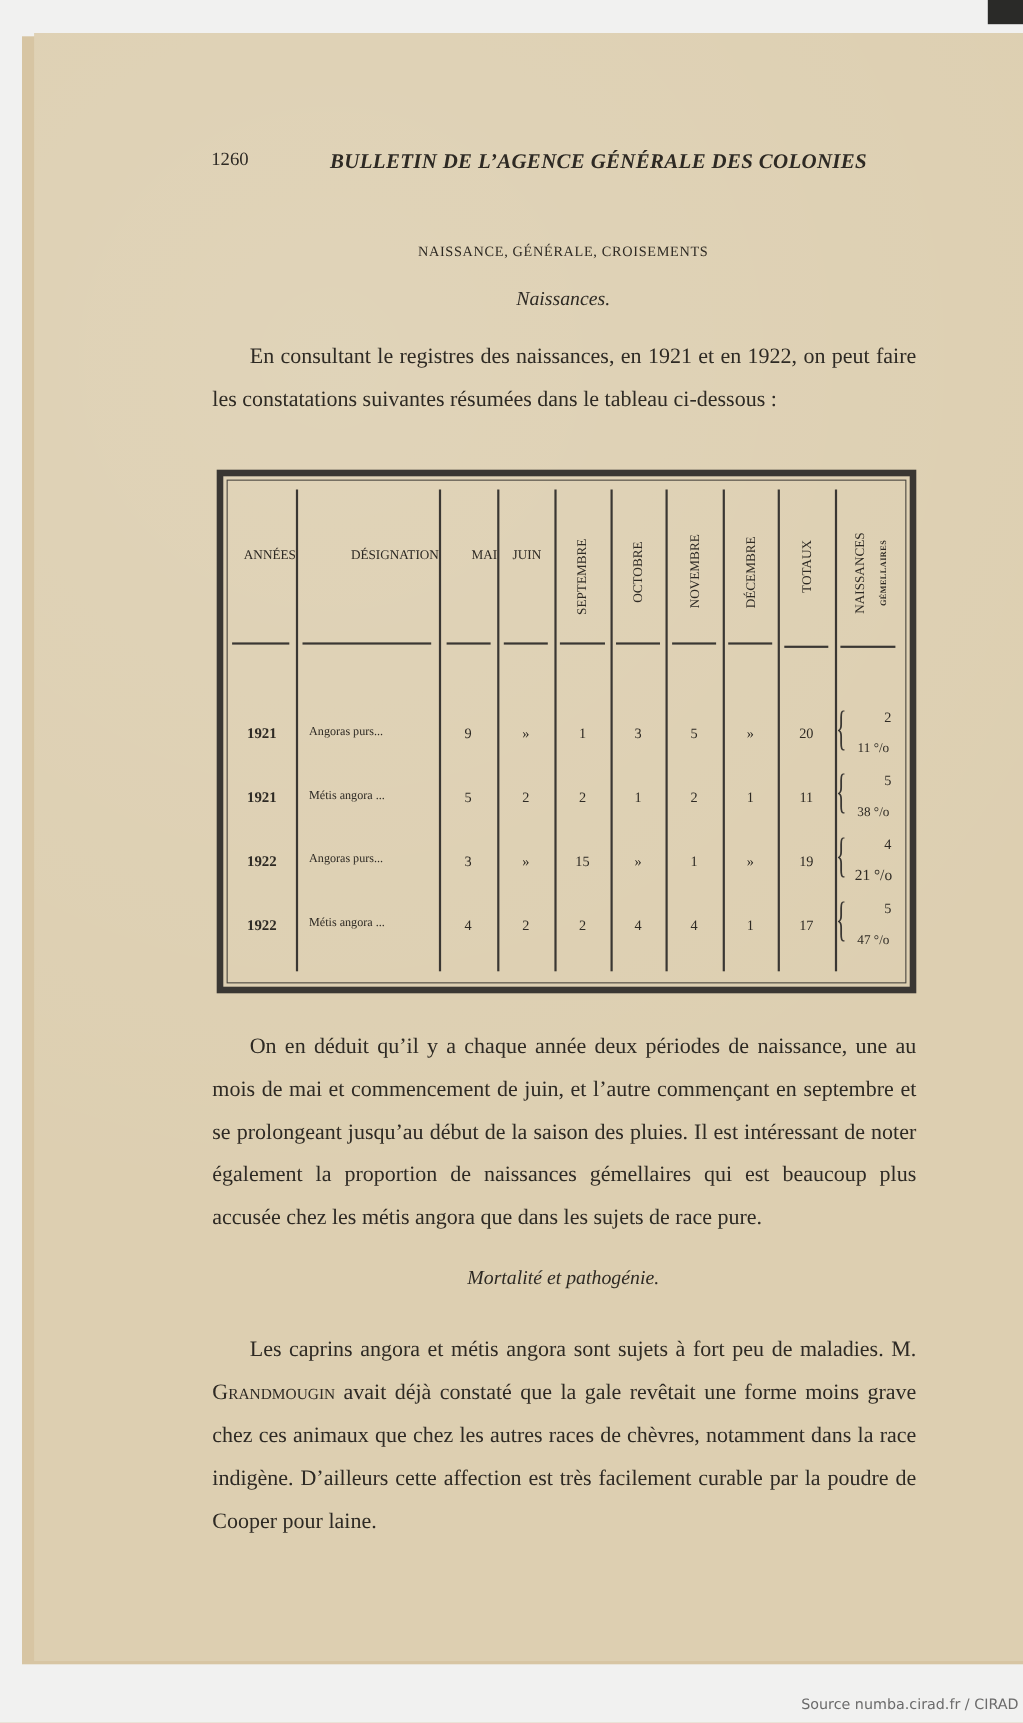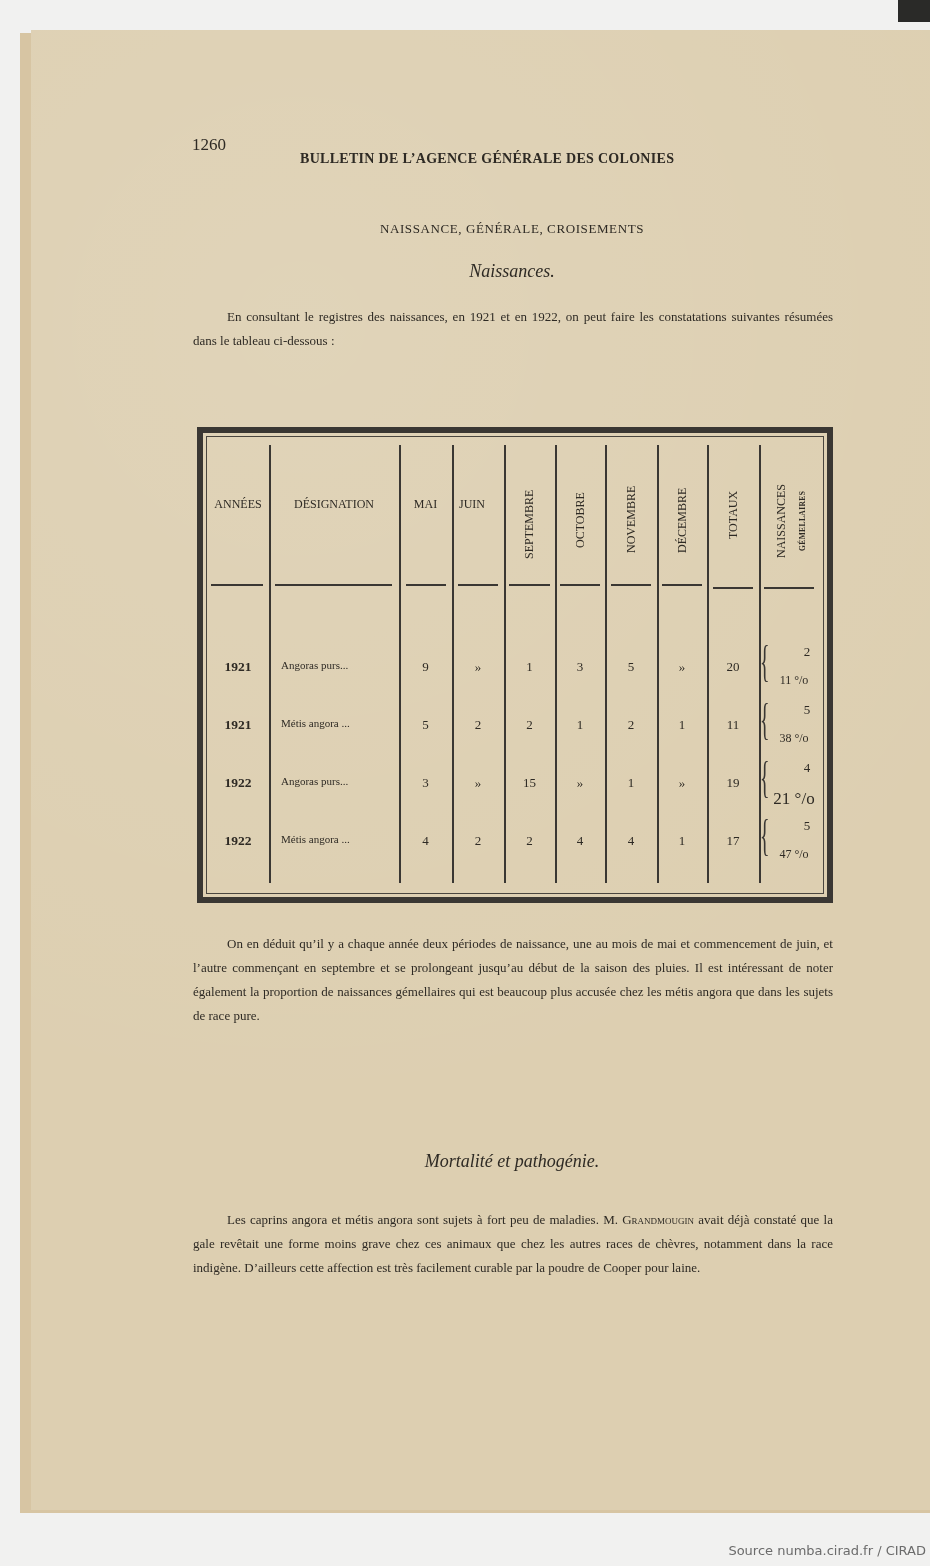--- a/index.html
+++ b/index.html
@@ -19,51 +19,51 @@
       background-image: radial-gradient(circle at 30% 20%, rgba(255,255,255,0.10), rgba(0,0,0,0) 60%);
     }
     .corner-dark {
       position:absolute; right:0; top:0; width:32px; height:22px; background:#2a2a28;
     }
     .running-head {
       position:absolute; top:135px; left:192px; width:540px; height:20px;
     }
     .page-number { position:absolute; left:0; top:0; font-size:17px; }
     .journal-title {
-      position:absolute; left:108px; top:16px; font-size:14px; font-weight:bold;
-      letter-spacing:0.3px; white-space:nowrap;
+      position:absolute; left:108px; top:2px; font-size:19px; font-weight:bold;
+      letter-spacing:0.3px; white-space:nowrap;font-style:italic;
     }
     .section-title {
       position:absolute; top:221px; left:192px; width:640px; text-align:center;
       font-size:13px; letter-spacing:0.6px; white-space:nowrap;
     }
     .subheading {
       position:absolute; left:192px; width:640px; text-align:center;
       font-style:italic; font-size:18px;
     }
     .para {
-      position:absolute; left:193px; width:640px; font-size:13px; line-height:24px;
+      position:absolute; left:193px; width:640px; font-size:20px; line-height:39px;
       text-align:justify;
     }
     .para .indent { display:inline-block; width:34px; }
     .smallcaps { font-variant:small-caps; }
 
     
     .table-frame {
       position:absolute; left:197px; top:427px; width:636px; height:476px;
       border:6px solid #3a3733; box-sizing:border-box;
     }
     .table-inner {
       position:absolute; left:3px; top:3px; right:3px; bottom:3px;
       border:1px solid #4a463f;
     }
     .col-line { position:absolute; top:8px; bottom:10px; width:1.5px; background:#3a3733; }
     .hdr-rule { position:absolute; top:147px; height:2px; background:#3a3733; }
     .th {
-      position:absolute; top:60px; font-size:12px; text-align:center; white-space:nowrap;
+      position:absolute; top:60px; font-size:12px; text-align:right; white-space:nowrap;
     }
     .th-vert {
       position:absolute; font-size:12px; white-space:nowrap;
       transform:rotate(-90deg); transform-origin:left top;
     }
     .th-vert-small { font-size:7.5px; font-weight:bold; letter-spacing:0.4px; }
     .cell { position:absolute; font-size:13px; text-align:center; white-space:nowrap; }
     .cell.year { font-weight:bold; font-size:13.5px; }
     .cell.desig { font-size:11px; text-align:left; }
     .brace {
@@ -161,21 +161,21 @@
         <div class="cell desig" style="left: 74px; width: 118px; top: 338px;">Angoras purs...</div>
         <div class="cell" style="left: 192px; width: 53px; top: 338px;">3</div>
         <div class="cell" style="left: 245px; width: 52px; top: 338px;">»</div>
         <div class="cell" style="left: 297px; width: 51px; top: 338px;">15</div>
         <div class="cell" style="left: 348px; width: 50px; top: 338px;">»</div>
         <div class="cell" style="left: 398px; width: 52px; top: 338px;">1</div>
         <div class="cell" style="left: 450px; width: 50px; top: 338px;">»</div>
         <div class="cell" style="left: 500px; width: 52px; top: 338px;">19</div>
         <div class="brace" style="left: 553px; top: 319px;">{</div>
         <div class="cell" style="left: 585px; width: 30px; top: 323px;">4</div>
-        <div class="cell" style="left: 562px; width: 50px; top: 352px; font-size: 17px;">21 °/o</div>
+        <div class="cell" style="left: 562px; width: 50px; top: 352px; font-size: 14px;">21 °/o</div>
         <div class="cell year" style="left: 0px; width: 62px; top: 396px;">1922</div>
         <div class="cell desig" style="left: 74px; width: 118px; top: 396px;">Métis angora ...</div>
         <div class="cell" style="left: 192px; width: 53px; top: 396px;">4</div>
         <div class="cell" style="left: 245px; width: 52px; top: 396px;">2</div>
         <div class="cell" style="left: 297px; width: 51px; top: 396px;">2</div>
         <div class="cell" style="left: 348px; width: 50px; top: 396px;">4</div>
         <div class="cell" style="left: 398px; width: 52px; top: 396px;">4</div>
         <div class="cell" style="left: 450px; width: 50px; top: 396px;">1</div>
         <div class="cell" style="left: 500px; width: 52px; top: 396px;">17</div>
         <div class="brace" style="left: 553px; top: 377px;">{</div>

